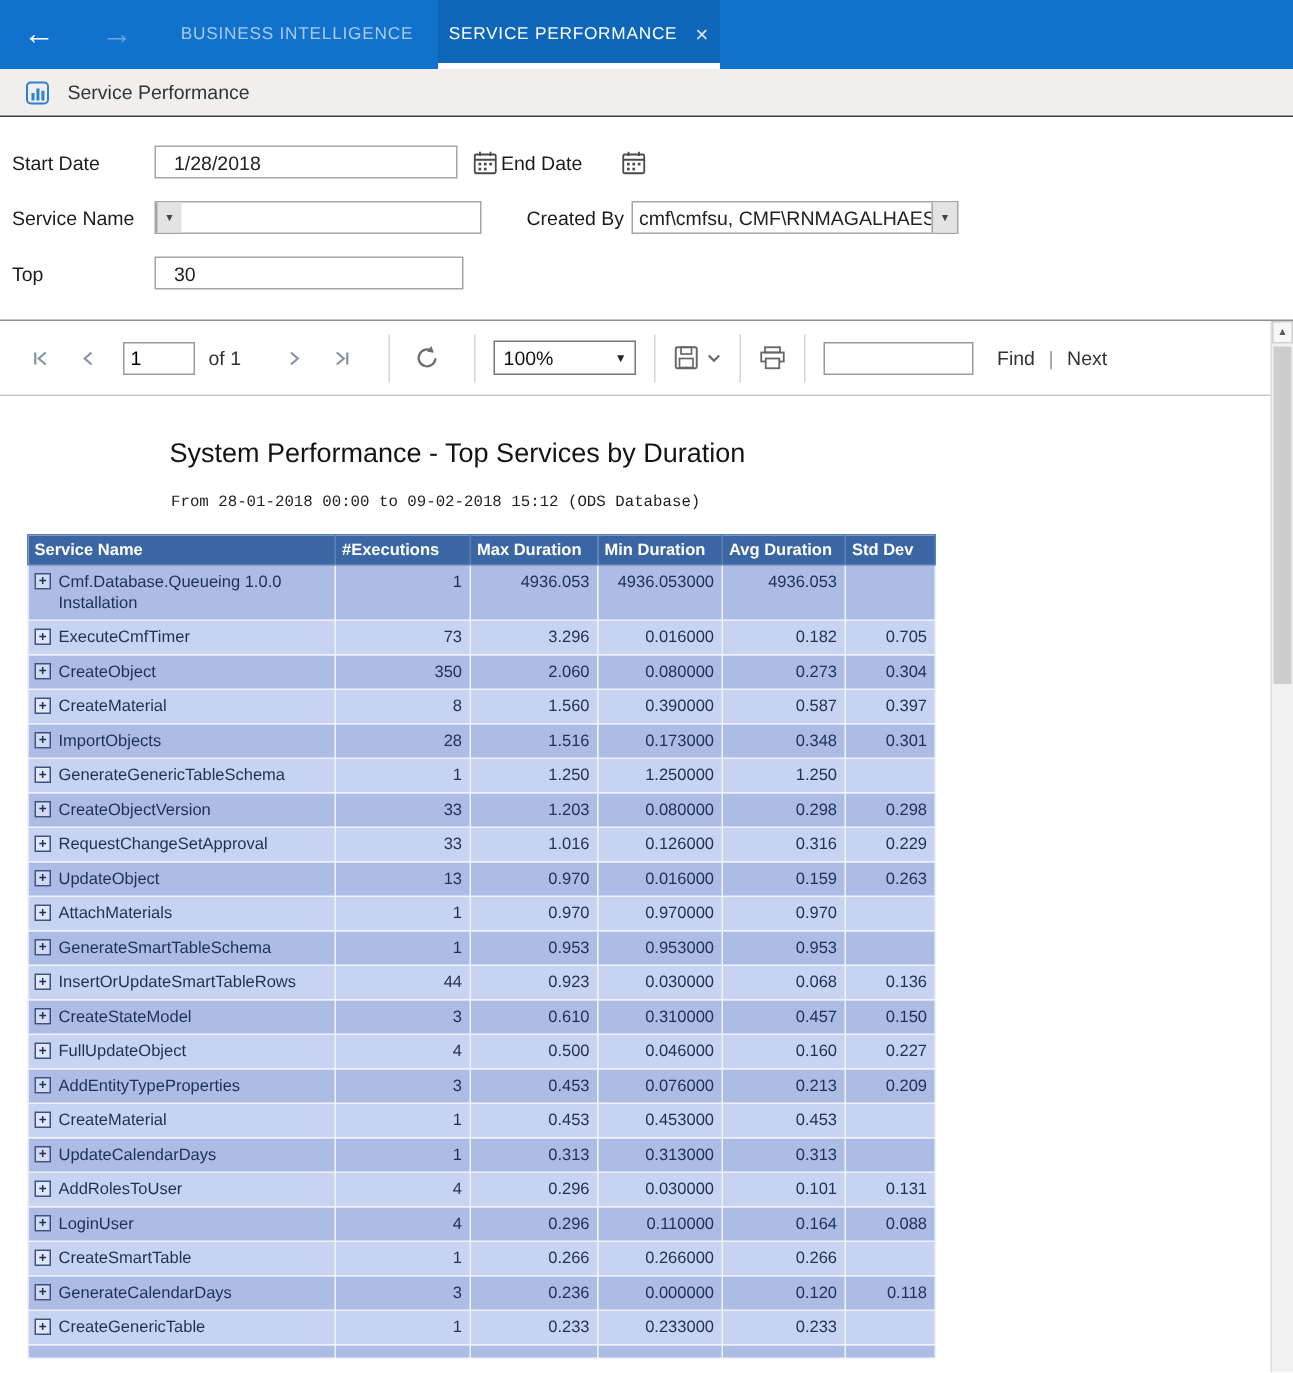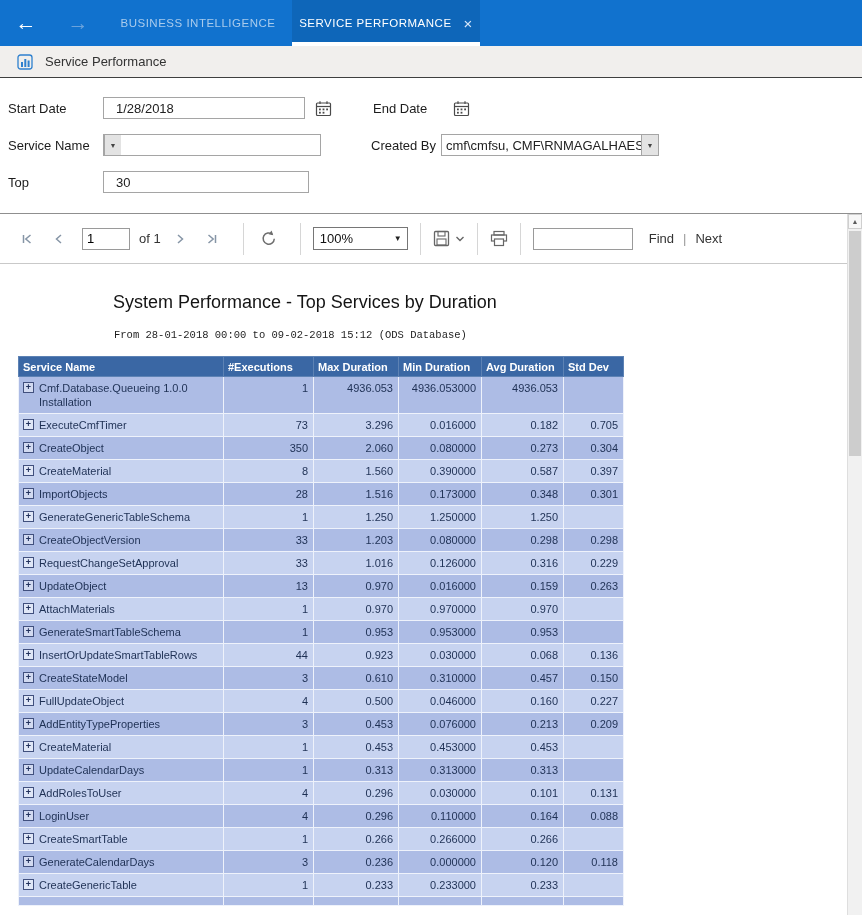--- a/index.html
+++ b/index.html
@@ -25,22 +25,22 @@
   .app-header { height:32px; background:#f1efed; border-bottom:1px solid #3f3f3f;
                 display:flex; align-items:center; padding-left:17px; }
   .app-title { margin-left:12px; font-size:13px; color:#333; }
 
   
   .filter-panel { height:135px; padding:18px 0 0 8px; background:#fff; }
   .frow { display:flex; align-items:center; margin-bottom:13px; height:24px; }
   .flabel { font-size:13px; color:#1c1c1c; }
   .w-label1 { width:95px; }
   .w-label2 { width:70px; }
-  .gap-mid { margin-left:39px; }
-  .gap-mid2 { margin-left:50px; }
+  .gap-mid { }
+  .gap-mid2 { margin-left:30px; }
   .txt { height:22px; border:1px solid #a5a5a5; font:13px "Liberation Sans",sans-serif;
          padding:0 12px; color:#222; background:#fff; }
   .w-input { width:202px; }
   .w-input-top { width:206px; }
   .cal-btn { margin-left:7px; width:22px; height:22px; display:flex; align-items:center;
              justify-content:center; background:transparent; border:none; cursor:pointer; padding:0; }
   .combo { width:218px; height:22px; border:1px solid #a5a5a5; display:flex;
            align-items:stretch; background:#fff; cursor:pointer; }
   .combo-text { flex:1; font-size:13px; padding:3px 4px 0 4px; white-space:nowrap;
                 overflow:hidden; color:#222; }
@@ -51,21 +51,21 @@
   
   .content { display:flex; height:702px; border-top:1px solid #8f8f8f; }
   .viewer { width:847px; display:flex; flex-direction:column; background:#fff; }
   .rv-toolbar { height:50px; border-bottom:1px solid #c9c9c9; display:flex;
                 align-items:center; padding-left:14px; background:#fff; flex:none; }
   .tsep { width:1px; height:32px; background:#d6d6d6; margin:0 12px; flex:none; }
   .pbtn { width:26px; height:26px; display:flex; align-items:center; justify-content:center;
           cursor:pointer; margin-right:6px; flex:none; }
   .page-input { width:48px; height:22px; border:1px solid #9a9a9a; font:13px "Liberation Sans",sans-serif;
                 padding:0 4px; margin:0 9px 0 4px; }
-  .of-label { font-size:13px; color:#333; margin-right:6px; white-space:nowrap; }
+  .of-label { font-size:13px; color:#333; margin-right:22px; white-space:nowrap; }
   .zoom-box { width:95px; height:23px; border:1px solid #767676; display:flex;
               align-items:center; background:#fff; cursor:pointer; }
   .zoom-text { font-size:13px; padding-left:6px; color:#111; }
   .zoom-arrow { margin-left:auto; margin-right:5px; font-size:8px; color:#222; }
   .icon-btn { display:flex; align-items:center; cursor:pointer; }
   .chev { margin-left:5px; }
   .find-input { width:100px; height:22px; border:1px solid #9a9a9a;
                 font:13px "Liberation Sans",sans-serif; padding:0 4px; margin-right:16px; }
   .find-link, .next-link { font-size:13px; color:#333; cursor:pointer; white-space:nowrap; }
   .fsep { color:#999; margin:0 9px; font-size:13px; }

